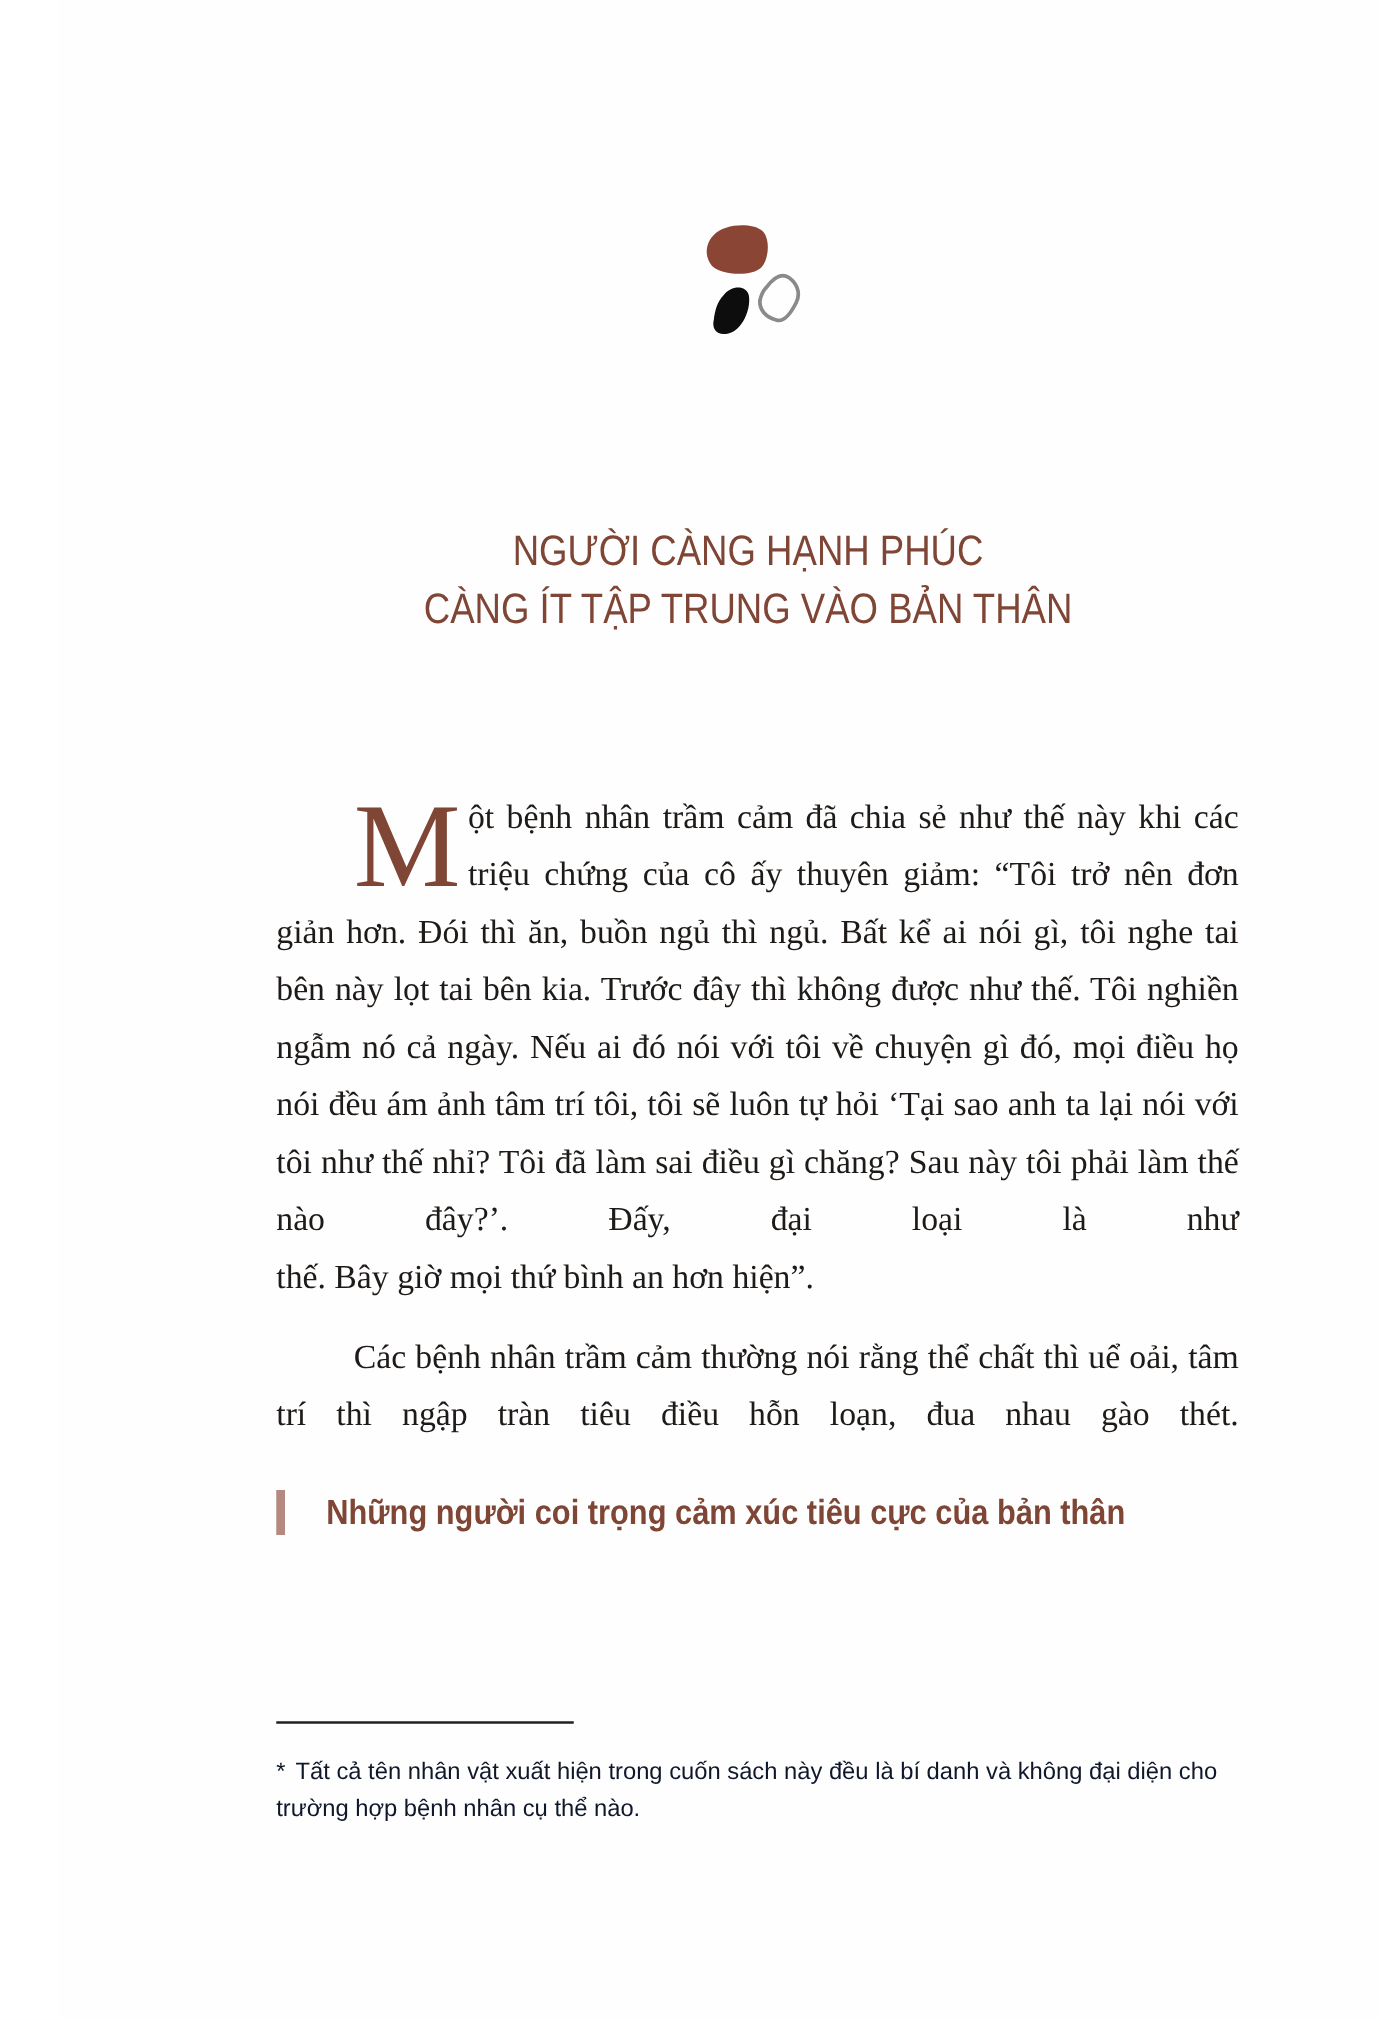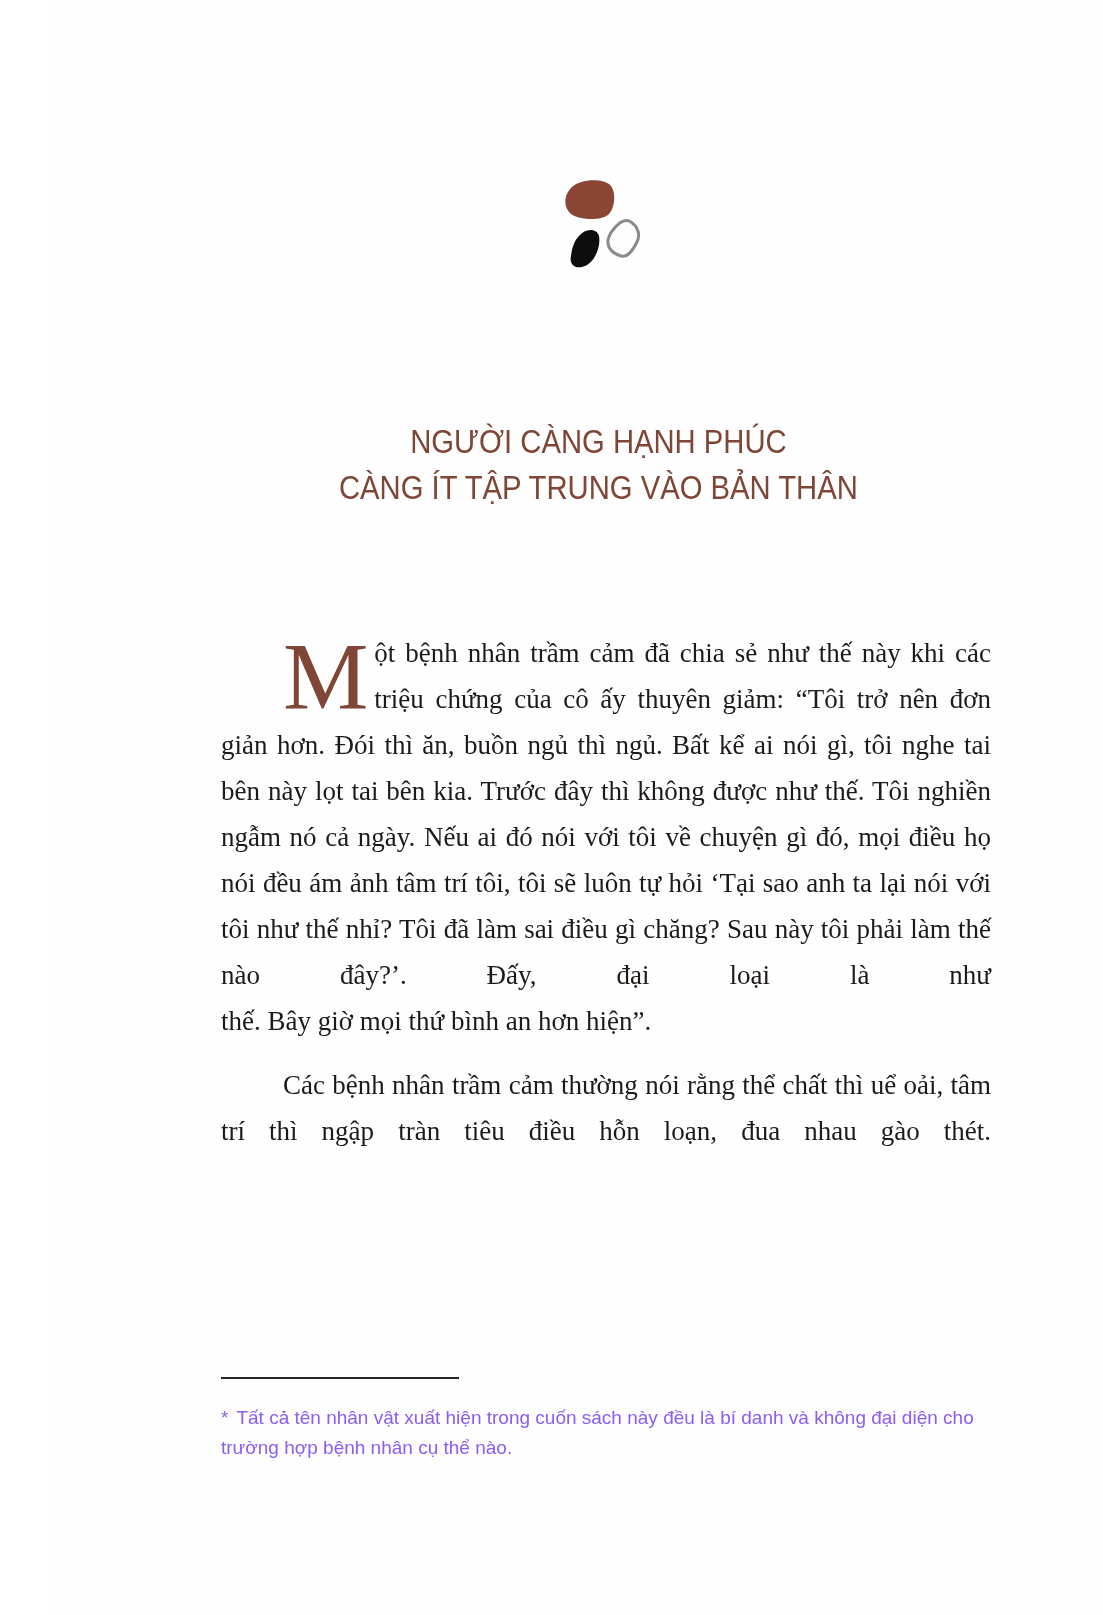--- a/index.html
+++ b/index.html
@@ -46,21 +46,21 @@
     font-size: 28px; line-height: 40px; color: #7f4535;
     transform: scaleX(0.88); transform-origin: 0 0;
   }
 
   .para3 { top: 1250px; text-indent: 62px; }
 
   .footnote-rule { position: absolute; left: 174px; top: 1377px; width: 238px; height: 2px; background: #222; }
   .footnote {
     position: absolute; left: 174px; top: 1403px; width: 775px;
     font-family: "Liberation Sans", "DejaVu Sans", sans-serif;
-    font-size: 19px; line-height: 30px; color: #8b5cf6;
+    font-size: 19px; line-height: 30px; color: #0f172a;
   }
   .footnote .mark { margin-right: 8px; }
   sup { font-size: 14px; line-height: 0; vertical-align: super; }
 </style>
 </head>
 <body>
 
 <div class="page">
 
   <svg class="ornament" viewBox="0 0 100 100">
@@ -77,19 +77,23 @@
   <div class="body-text para1">
     <span class="dropcap">M</span>
     <p>ột bệnh nhân trầm cảm đã chia sẻ như thế này khi các triệu chứng của cô ấy thuyên giảm: “Tôi trở nên đơn giản hơn. Đói thì ăn, buồn ngủ thì ngủ. Bất kể ai nói gì, tôi nghe tai bên này lọt tai bên kia. Trước đây thì không được như thế. Tôi nghiền ngẫm nó cả ngày. Nếu ai đó nói với tôi về chuyện gì đó, mọi điều họ nói đều ám ảnh tâm trí tôi, tôi sẽ luôn tự hỏi ‘Tại sao anh ta lại nói với tôi như thế nhỉ? Tôi đã làm sai điều gì chăng? Sau này tôi phải làm thế nào đây?’. Đấy, đại loại là như</p>
     <p class="last-line">thế. Bây giờ mọi thứ bình an hơn hiện”.</p>
   </div>
 
   <div class="body-text para2">
     <p>Các bệnh nhân trầm cảm thường nói rằng thể chất thì uể oải, tâm trí thì ngập tràn tiêu điều hỗn loạn, đua nhau gào thét.</p>
   </div>
 
+  <div class="section-heading">
+    <div class="bar"></div>
+    <div class="label">Những người coi trọng cảm xúc tiêu cực của bản thân</div>
+  </div>
 
 
   <div class="footnote-rule"></div>
   <div class="footnote">
     <span class="mark">*</span><span>Tất cả tên nhân vật xuất hiện trong cuốn sách này đều là bí danh và không đại diện cho trường hợp bệnh nhân cụ thể nào.</span>
   </div>
 </div>
 
 </body></html>

